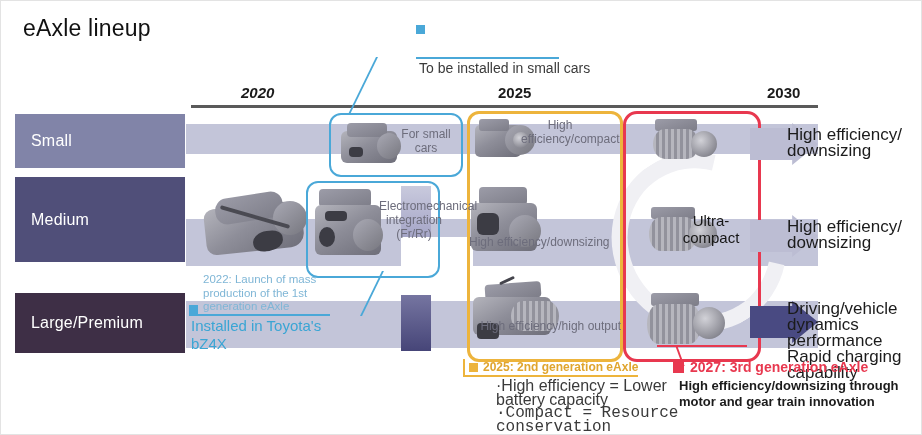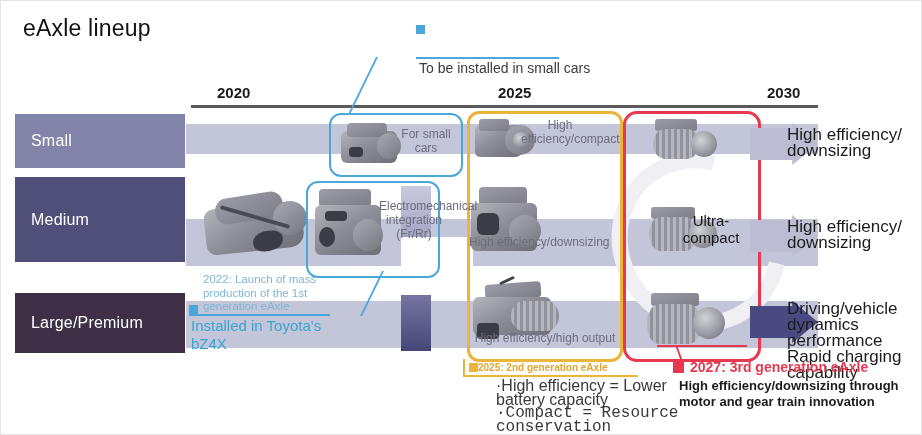--- a/index.html
+++ b/index.html
@@ -18,21 +18,21 @@
     letter-spacing:.2px;
   }
 
   
   #timeline-axis{
     left:190px;top:104px;width:627px;height:3px;background:#5a5a5a;
   }
   .tick-label{
     font-size:15px;font-weight:bold;color:#1b1b1b;top:83px;
   }
-  #tick-2020{left:216px;}
+  #tick-2020{left:240px;font-style:italic;}
   #tick-2025{left:497px;}
   #tick-2030{left:766px;}
 
   
   .seg{
     left:14px;width:170px;color:#fff;font-size:16px;
     display:flex;align-items:center;padding-left:16px;
     box-sizing:border-box;letter-spacing:.2px;
   }
   #seg-small   {top:113px;height:54px;background:#8184a8;}
@@ -95,21 +95,21 @@
   .u-face{border-radius:50%;background:radial-gradient(circle at 38% 36%,#d2d2d8,#8b8b94 70%,#63636c);}
 
   
   .band-label{
     color:#6d6d7c;font-size:12px;line-height:14px;text-align:center;
   }
   #label-for-small{left:397px;top:126px;width:56px;}
   #label-electro {left:378px;top:198px;width:70px;}
   #label-hi-comp {left:520px;top:117px;width:78px;}
   #label-hi-down {left:464px;top:234px;width:152px;text-align:left;padding-left:4px;}
-  #label-hi-out  {left:464px;top:330px;width:152px;text-align:center;padding-left:4px;}
+  #label-hi-out  {left:464px;top:318px;width:152px;text-align:right;padding-left:4px;}
   #label-ultra{
     left:667px;top:211px;width:86px;color:#161616;font-size:15px;
     line-height:17px;text-align:center;font-weight:400;
   }
 
   
   .arrow{
     position:absolute;height:42px;width:68px;
     clip-path:polygon(0 12%,62% 12%,62% 0,100% 50%,62% 100%,62% 88%,0 88%);
   }
@@ -161,21 +161,21 @@
   }
   #callout-2022-leader{
     left:329px;top:270px;width:30px;height:45px;
     border-right:2px solid #4aa8d8;
     transform:skewX(-26deg);transform-origin:bottom right;
   }
 
   
   #legend-2025{left:468px;top:360px;width:190px;}
   #legend-2025 .legend-line{
-    display:flex;align-items:flex-start;font-size:10px;
+    display:flex;align-items:flex-start;gap:5px;font-size:12px;
     color:#e0a52e;line-height:13px;font-weight:bold;
   }
   #legend-2025-underline{
     left:462px;top:374px;width:175px;height:2px;background:#edb43c;
   }
   #legend-2025-tick{
     left:462px;top:358px;width:2px;height:18px;background:#edb43c;
   }
   .bullet-2025{
     font-size:16px;color:#3a3a3a;line-height:14px;width:195px;margin-left:32px;

